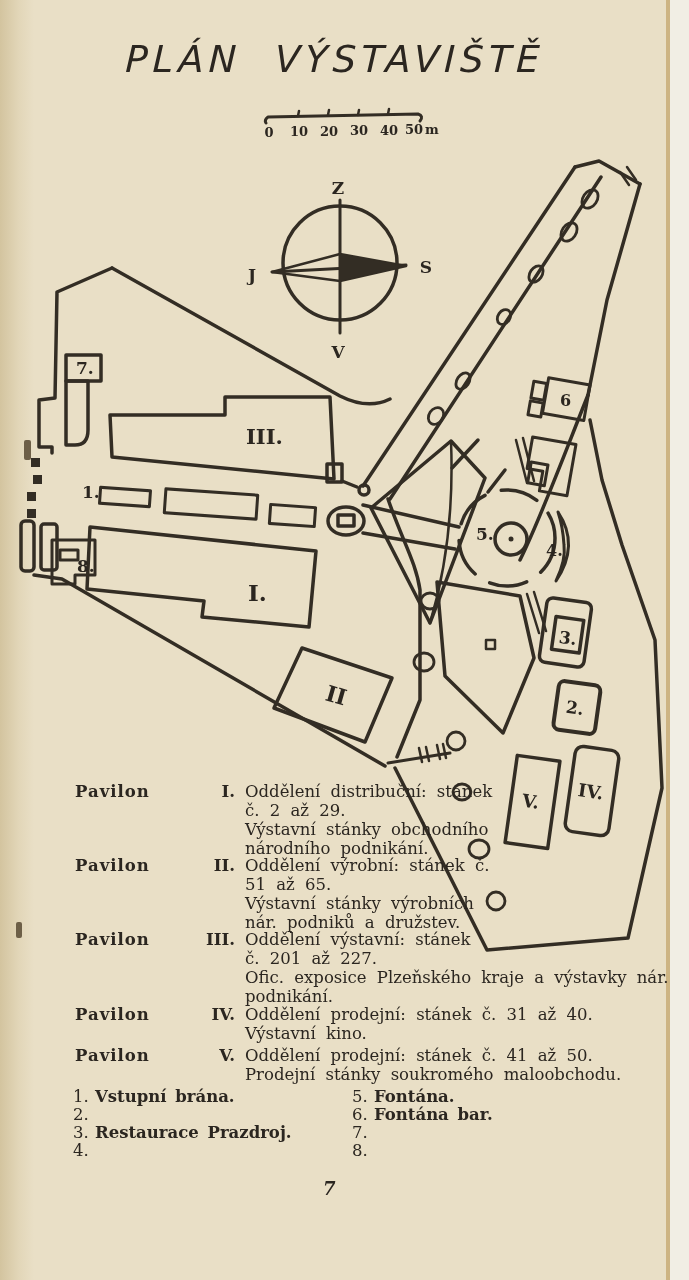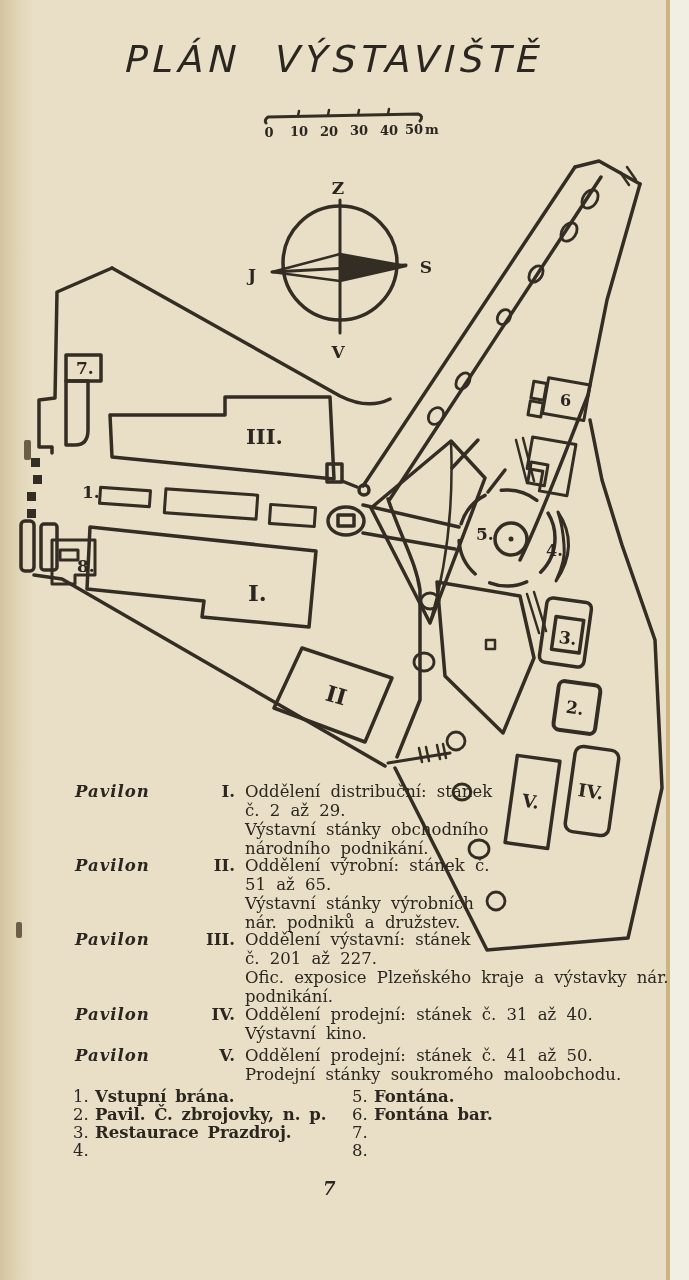--- a/index.html
+++ b/index.html
@@ -10,21 +10,21 @@
   #page-edge{position:absolute;top:0;right:19px;width:4px;height:1280px;background:#cdb483;}
   #left-shadow{position:absolute;top:0;left:0;width:34px;height:1280px;
     background:linear-gradient(90deg,#d3c49f,#e2d6b8 55%,rgba(226,214,184,0));}
   .speck{position:absolute;background:#6d5f47;border-radius:2px;}
   
   #title{position:absolute;left:0;top:38px;width:670px;text-align:center;
     font-family:"DejaVu Sans","Liberation Sans",sans-serif;font-style:italic;
     font-size:37px;letter-spacing:5px;color:#2b2620;white-space:pre;transform:skewX(-2deg);}
   
   .legend-entry{position:absolute;left:75px;width:560px;color:#2b2620;font-size:16.5px;line-height:19px;}
-  .legend-entry .lab{position:absolute;left:0;top:0;font-weight:bold;letter-spacing:1px;font-style:italic;}
+  .legend-entry .lab{position:absolute;left:0;top:0;font-weight:bold;letter-spacing:1px;}
   .legend-entry .num{position:absolute;left:78px;top:0;width:82px;text-align:right;font-weight:bold;}
   .legend-entry .txt{position:absolute;left:170px;top:0;white-space:pre-line;word-spacing:5px;width:470px;}
   .loc-col{position:absolute;color:#2b2620;font-size:16.5px;line-height:18px;}
   .loc-row{display:flex;}
   .loc-row .num{width:22px;flex:none;}
   .loc-row .txt{white-space:pre-line;word-spacing:3px;font-weight:bold;}
   #page-number{position:absolute;left:323px;top:1178px;font-weight:bold;font-style:italic;font-size:18px;color:#2b2620;}
   svg text{font-family:"DejaVu Serif","Liberation Serif",serif;fill:#2b2620;}
   .ink{stroke:#332d24;fill:none;stroke-linejoin:round;stroke-linecap:round;}
 </style>
@@ -254,21 +254,20 @@
 Prodejní stánky soukromého maloobchodu.</span>
   </div>
 
   <div class="loc-col" style="left:73px;top:1088px;width:270px;">
     <div class="loc-row">
       <span class="num">1.</span>
       <span class="txt">Vstupní brána.</span>
     </div>
     <div class="loc-row">
       <span class="num">2.</span>
-      <span class="txt">Pavil. Č. zbrojovky, n. p.</span>
     </div>
     <div class="loc-row">
       <span class="num">3.</span>
       <span class="txt">Restaurace Prazdroj.</span>
     </div>
     <div class="loc-row">
       <span class="num">4.</span>
     </div>
   </div>
   <div class="loc-col" style="left:352px;top:1088px;width:290px;">

